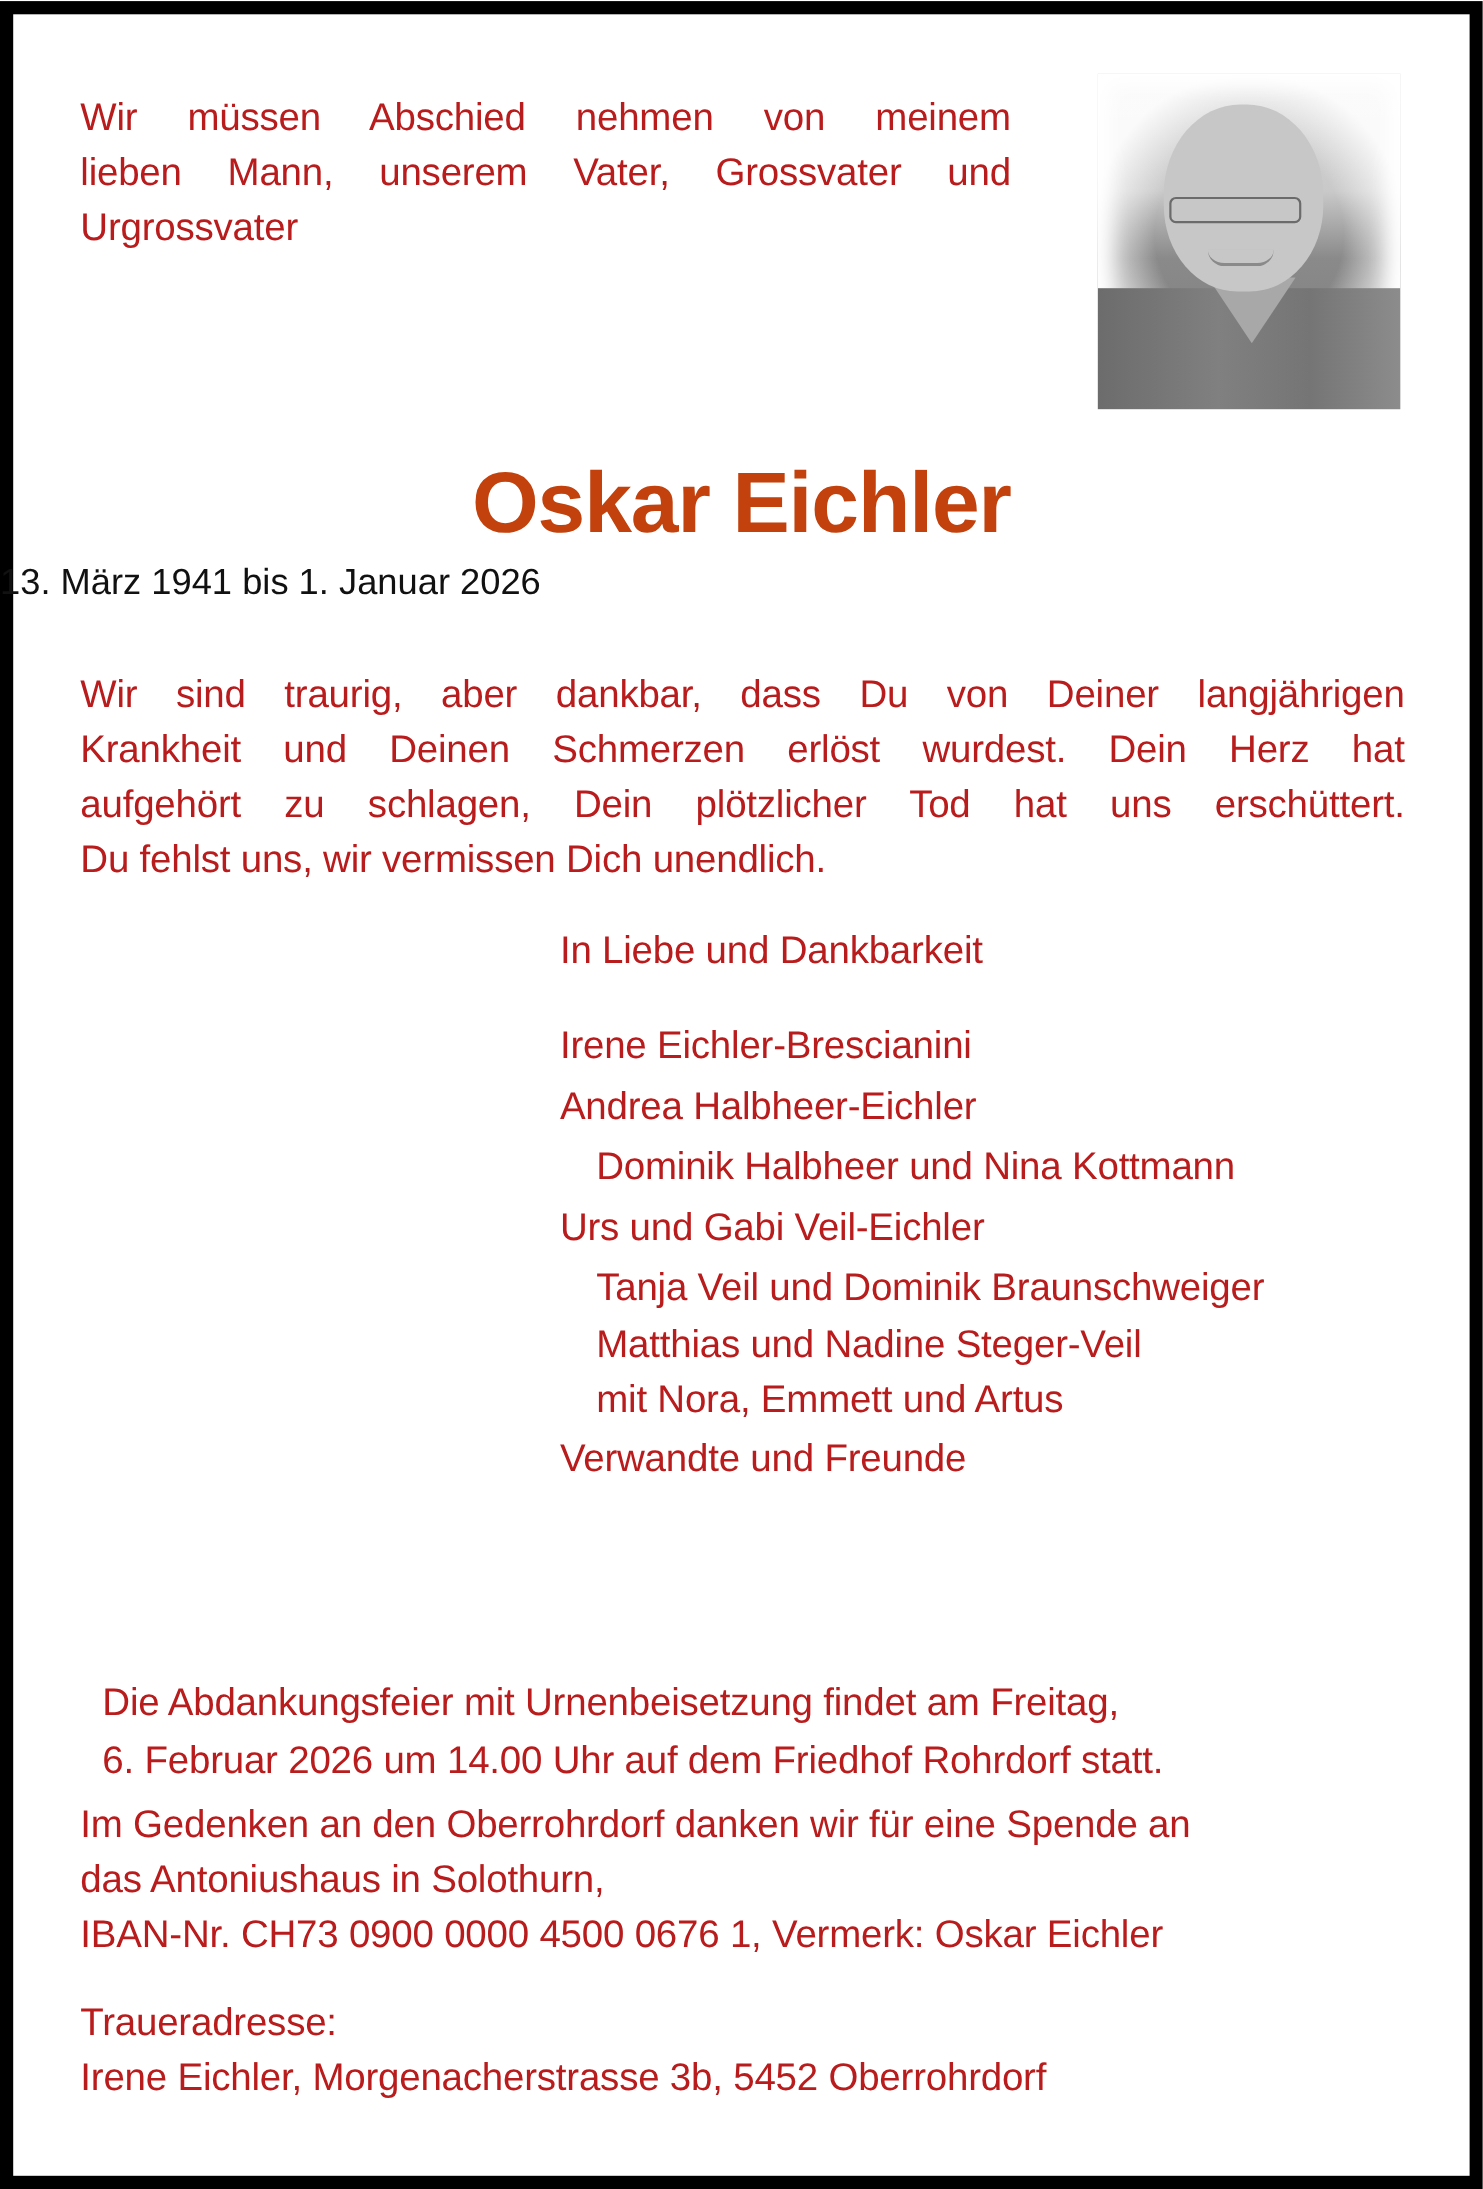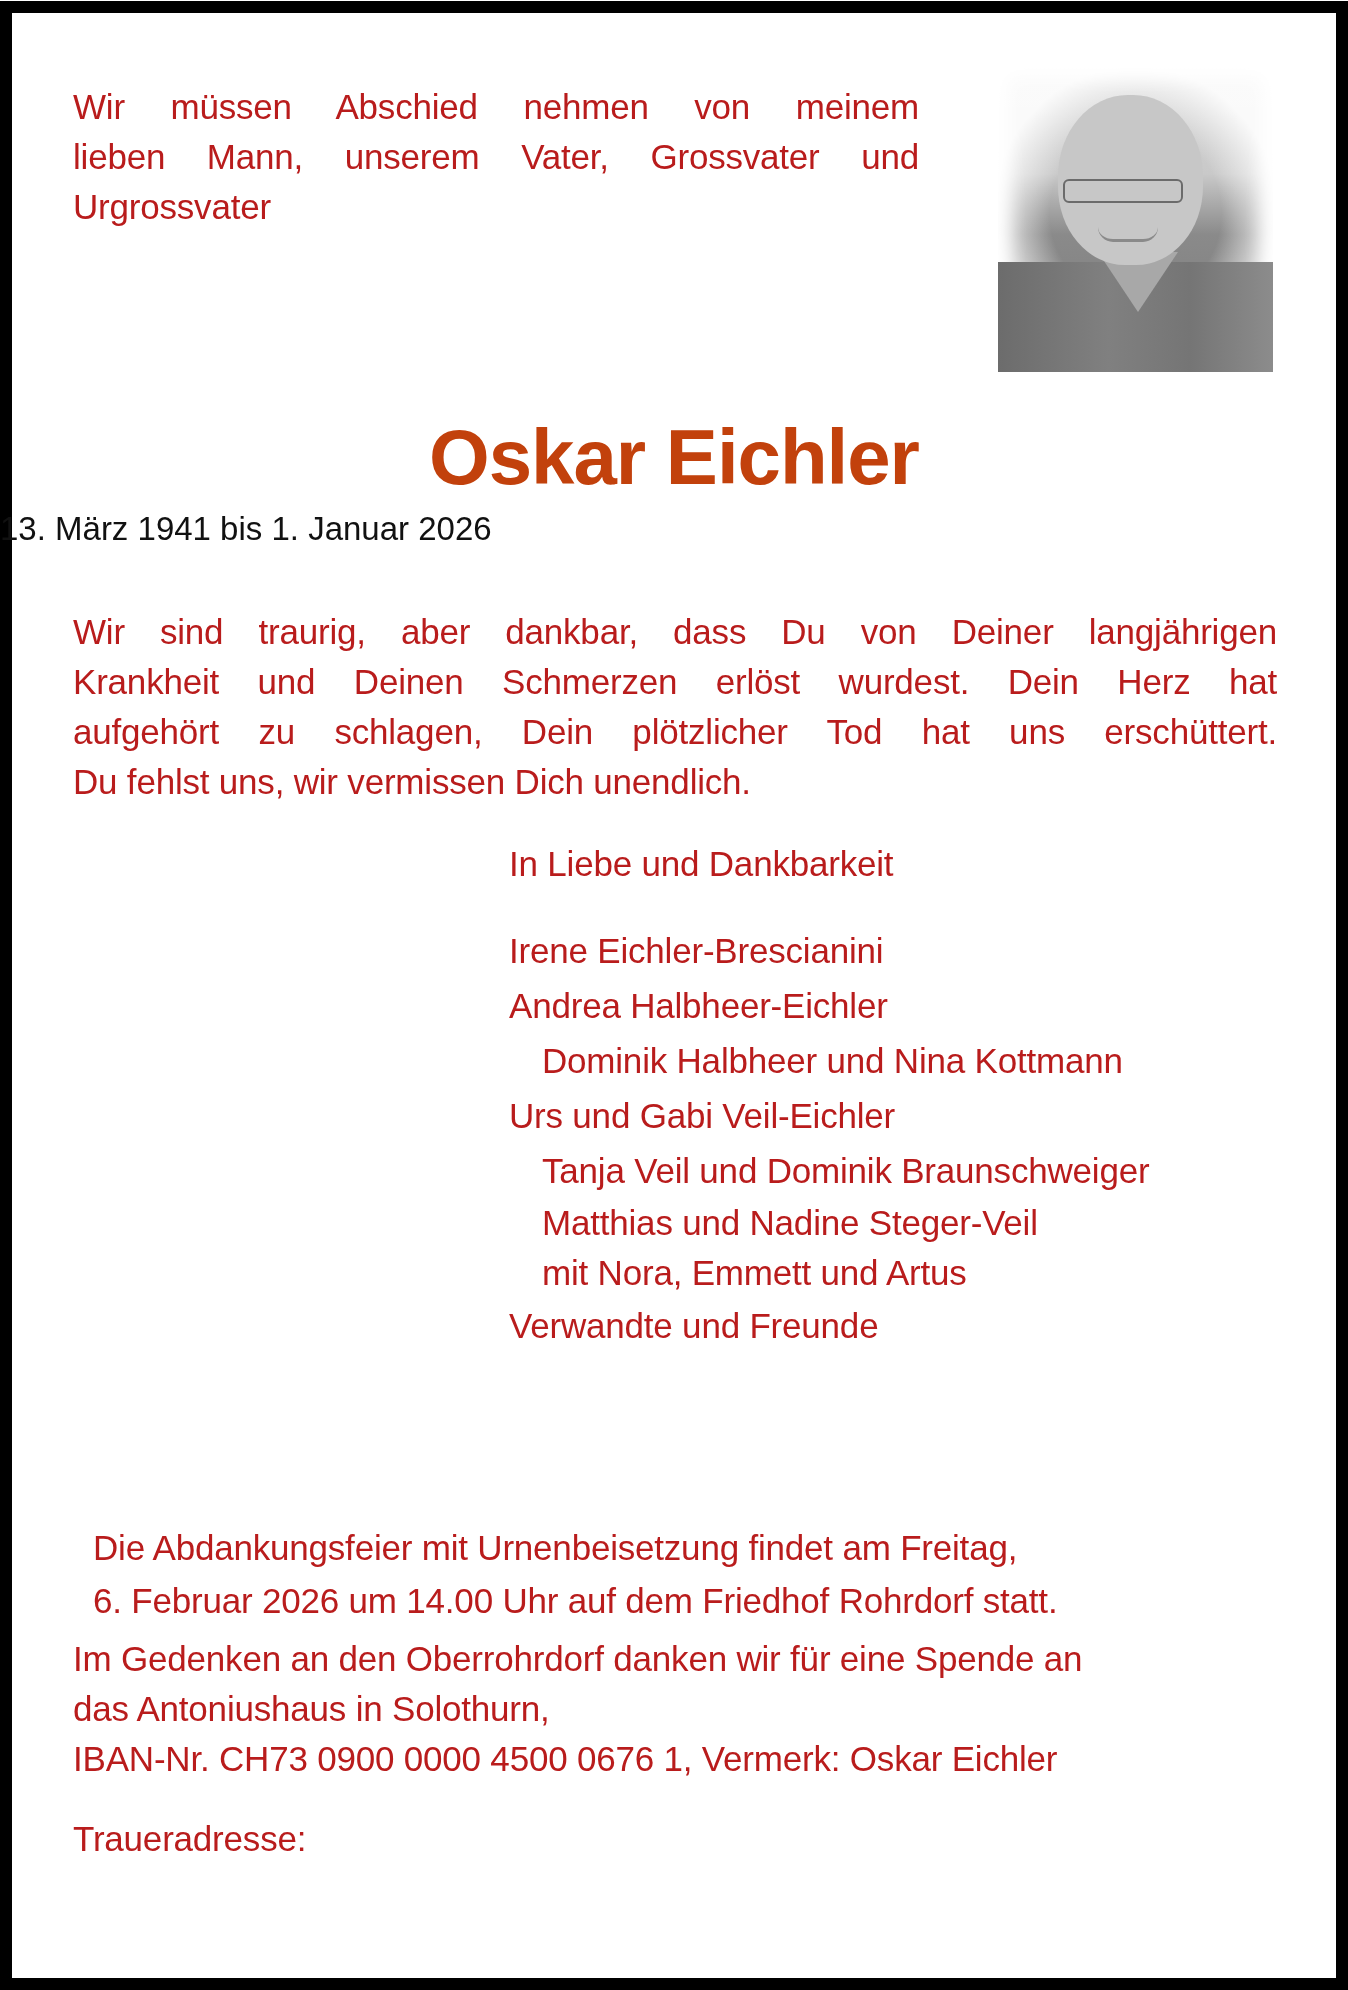--- a/index.html
+++ b/index.html
@@ -116,13 +116,14 @@
 </div>
 
 <div class="t block lh50 donation">
   <span>Im Gedenken an den Oberrohrdorf danken wir für eine Spende an</span>
   <span>das Antoniushaus in Solothurn,</span>
   <span>IBAN-Nr. CH73 0900 0000 4500 0676 1, Vermerk: Oskar Eichler</span>
 </div>
 
 <div class="t block lh50 address">
   <span>Traueradresse:</span>
+  <span>Irene Eichler, Morgenacherstrasse 3b, 5452 Oberrohrdorf</span>
 </div>
 
 </body></html>

